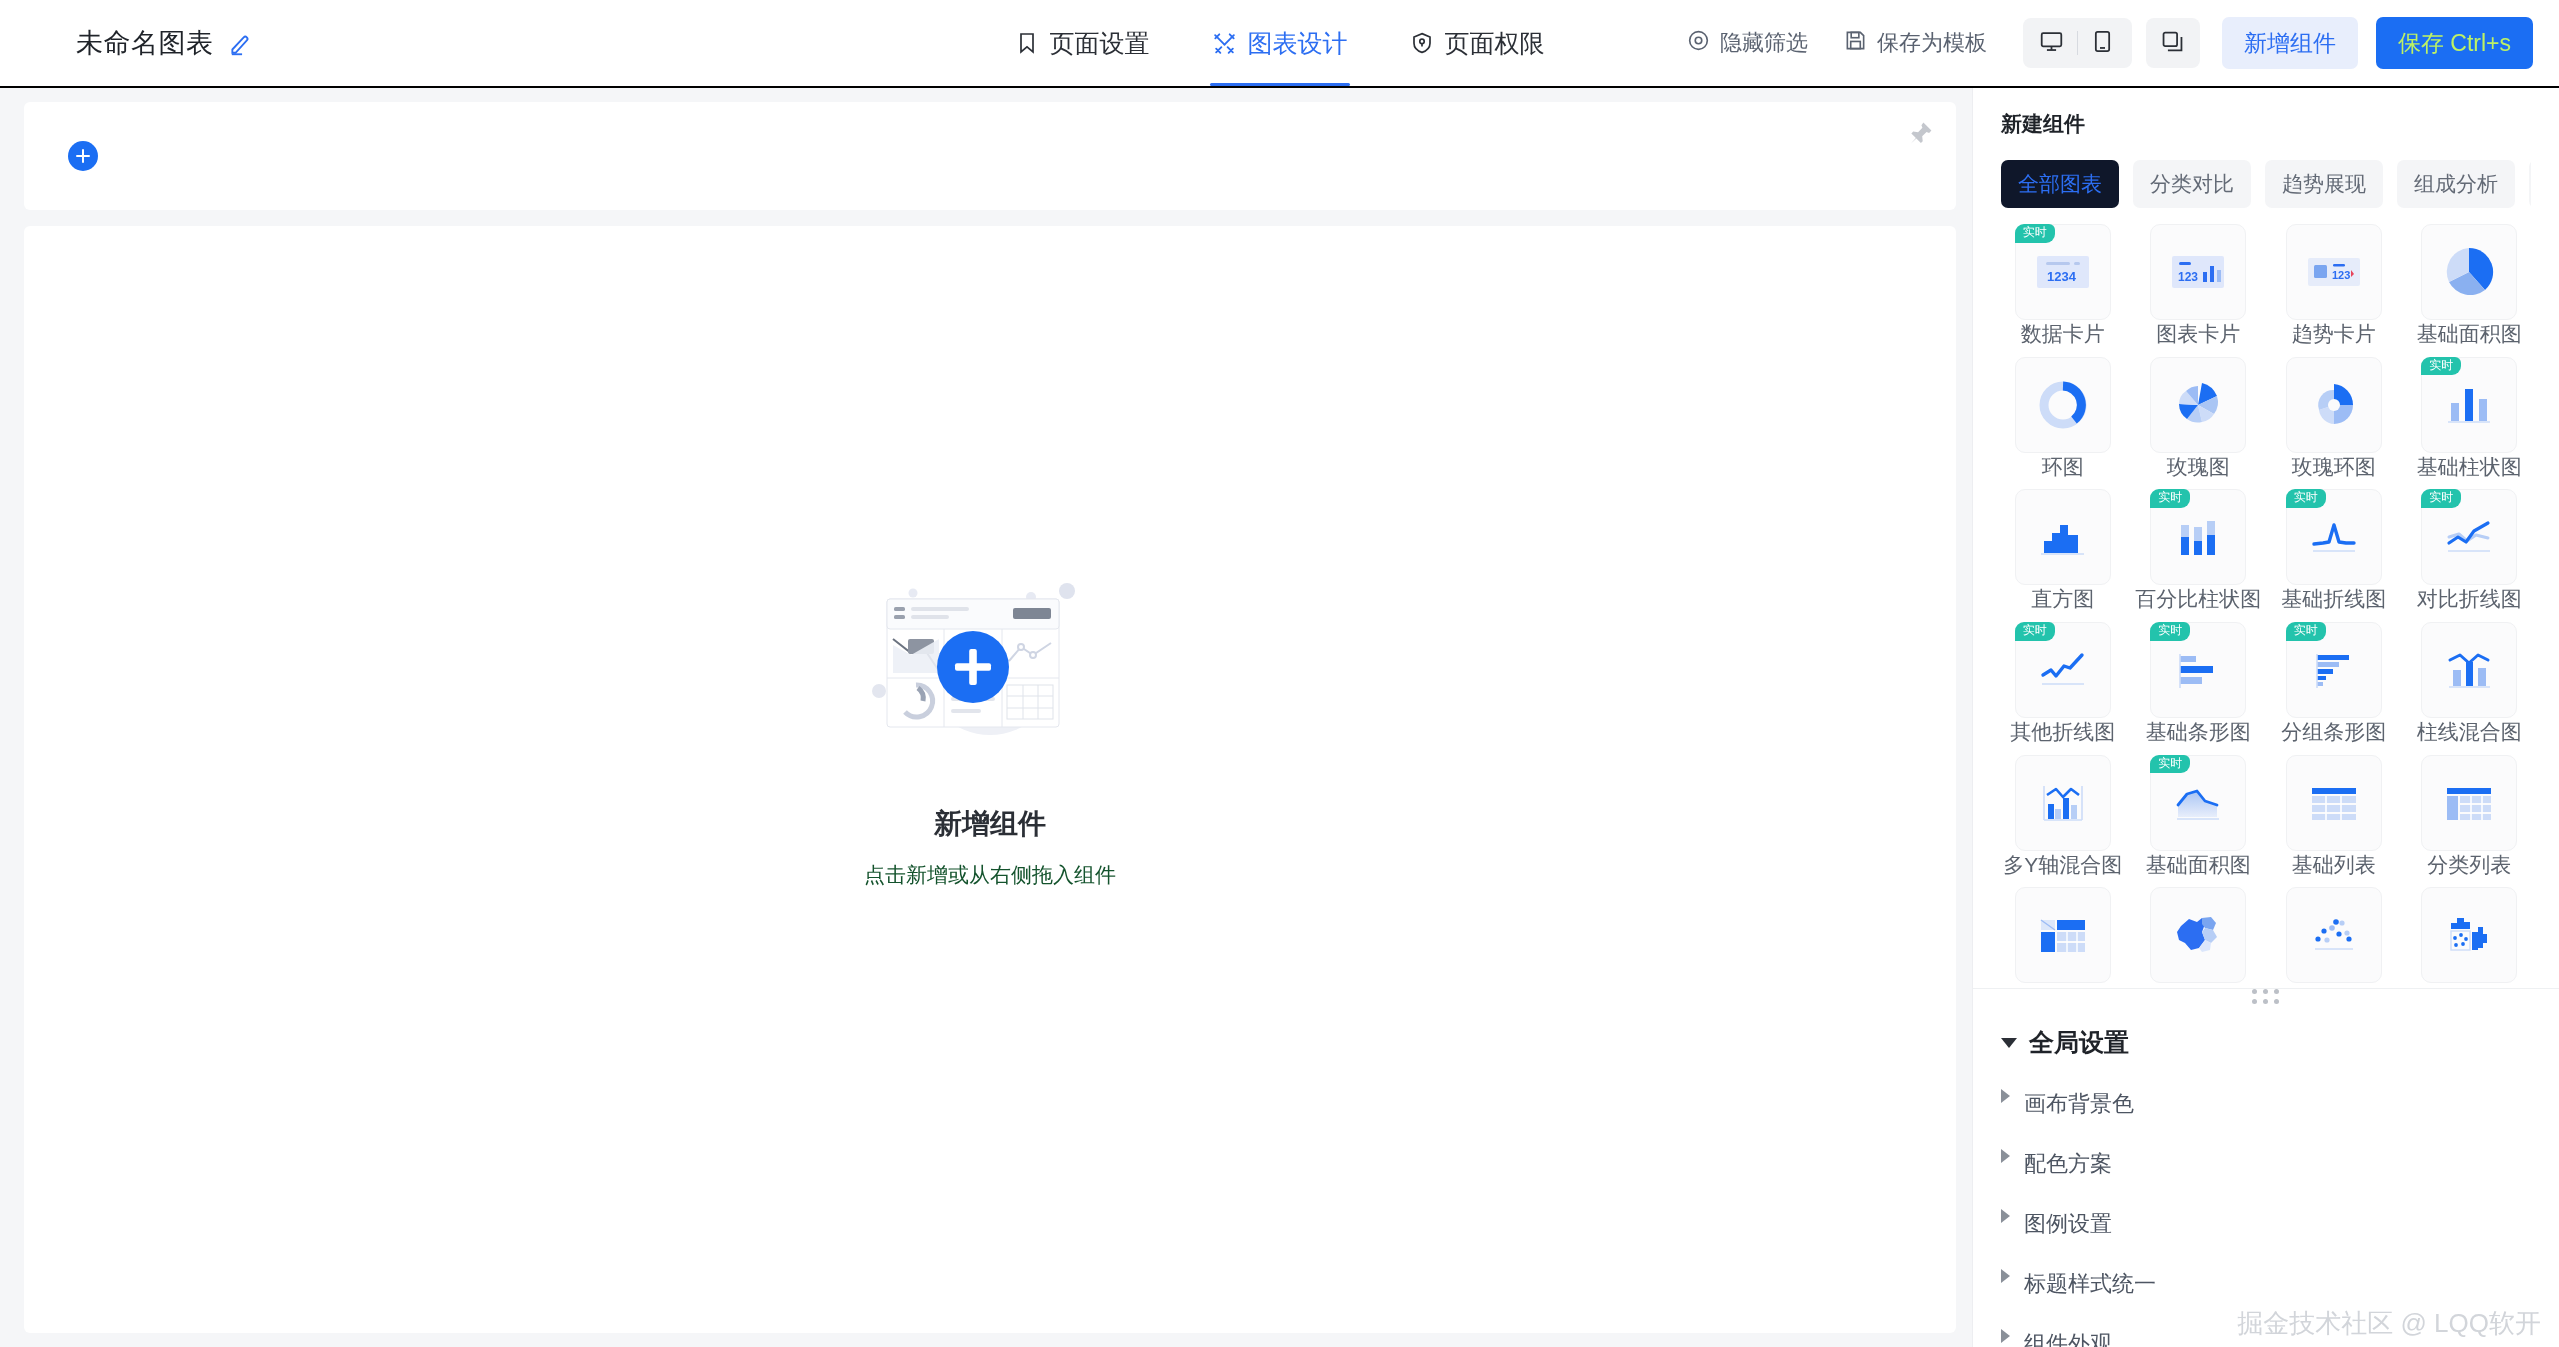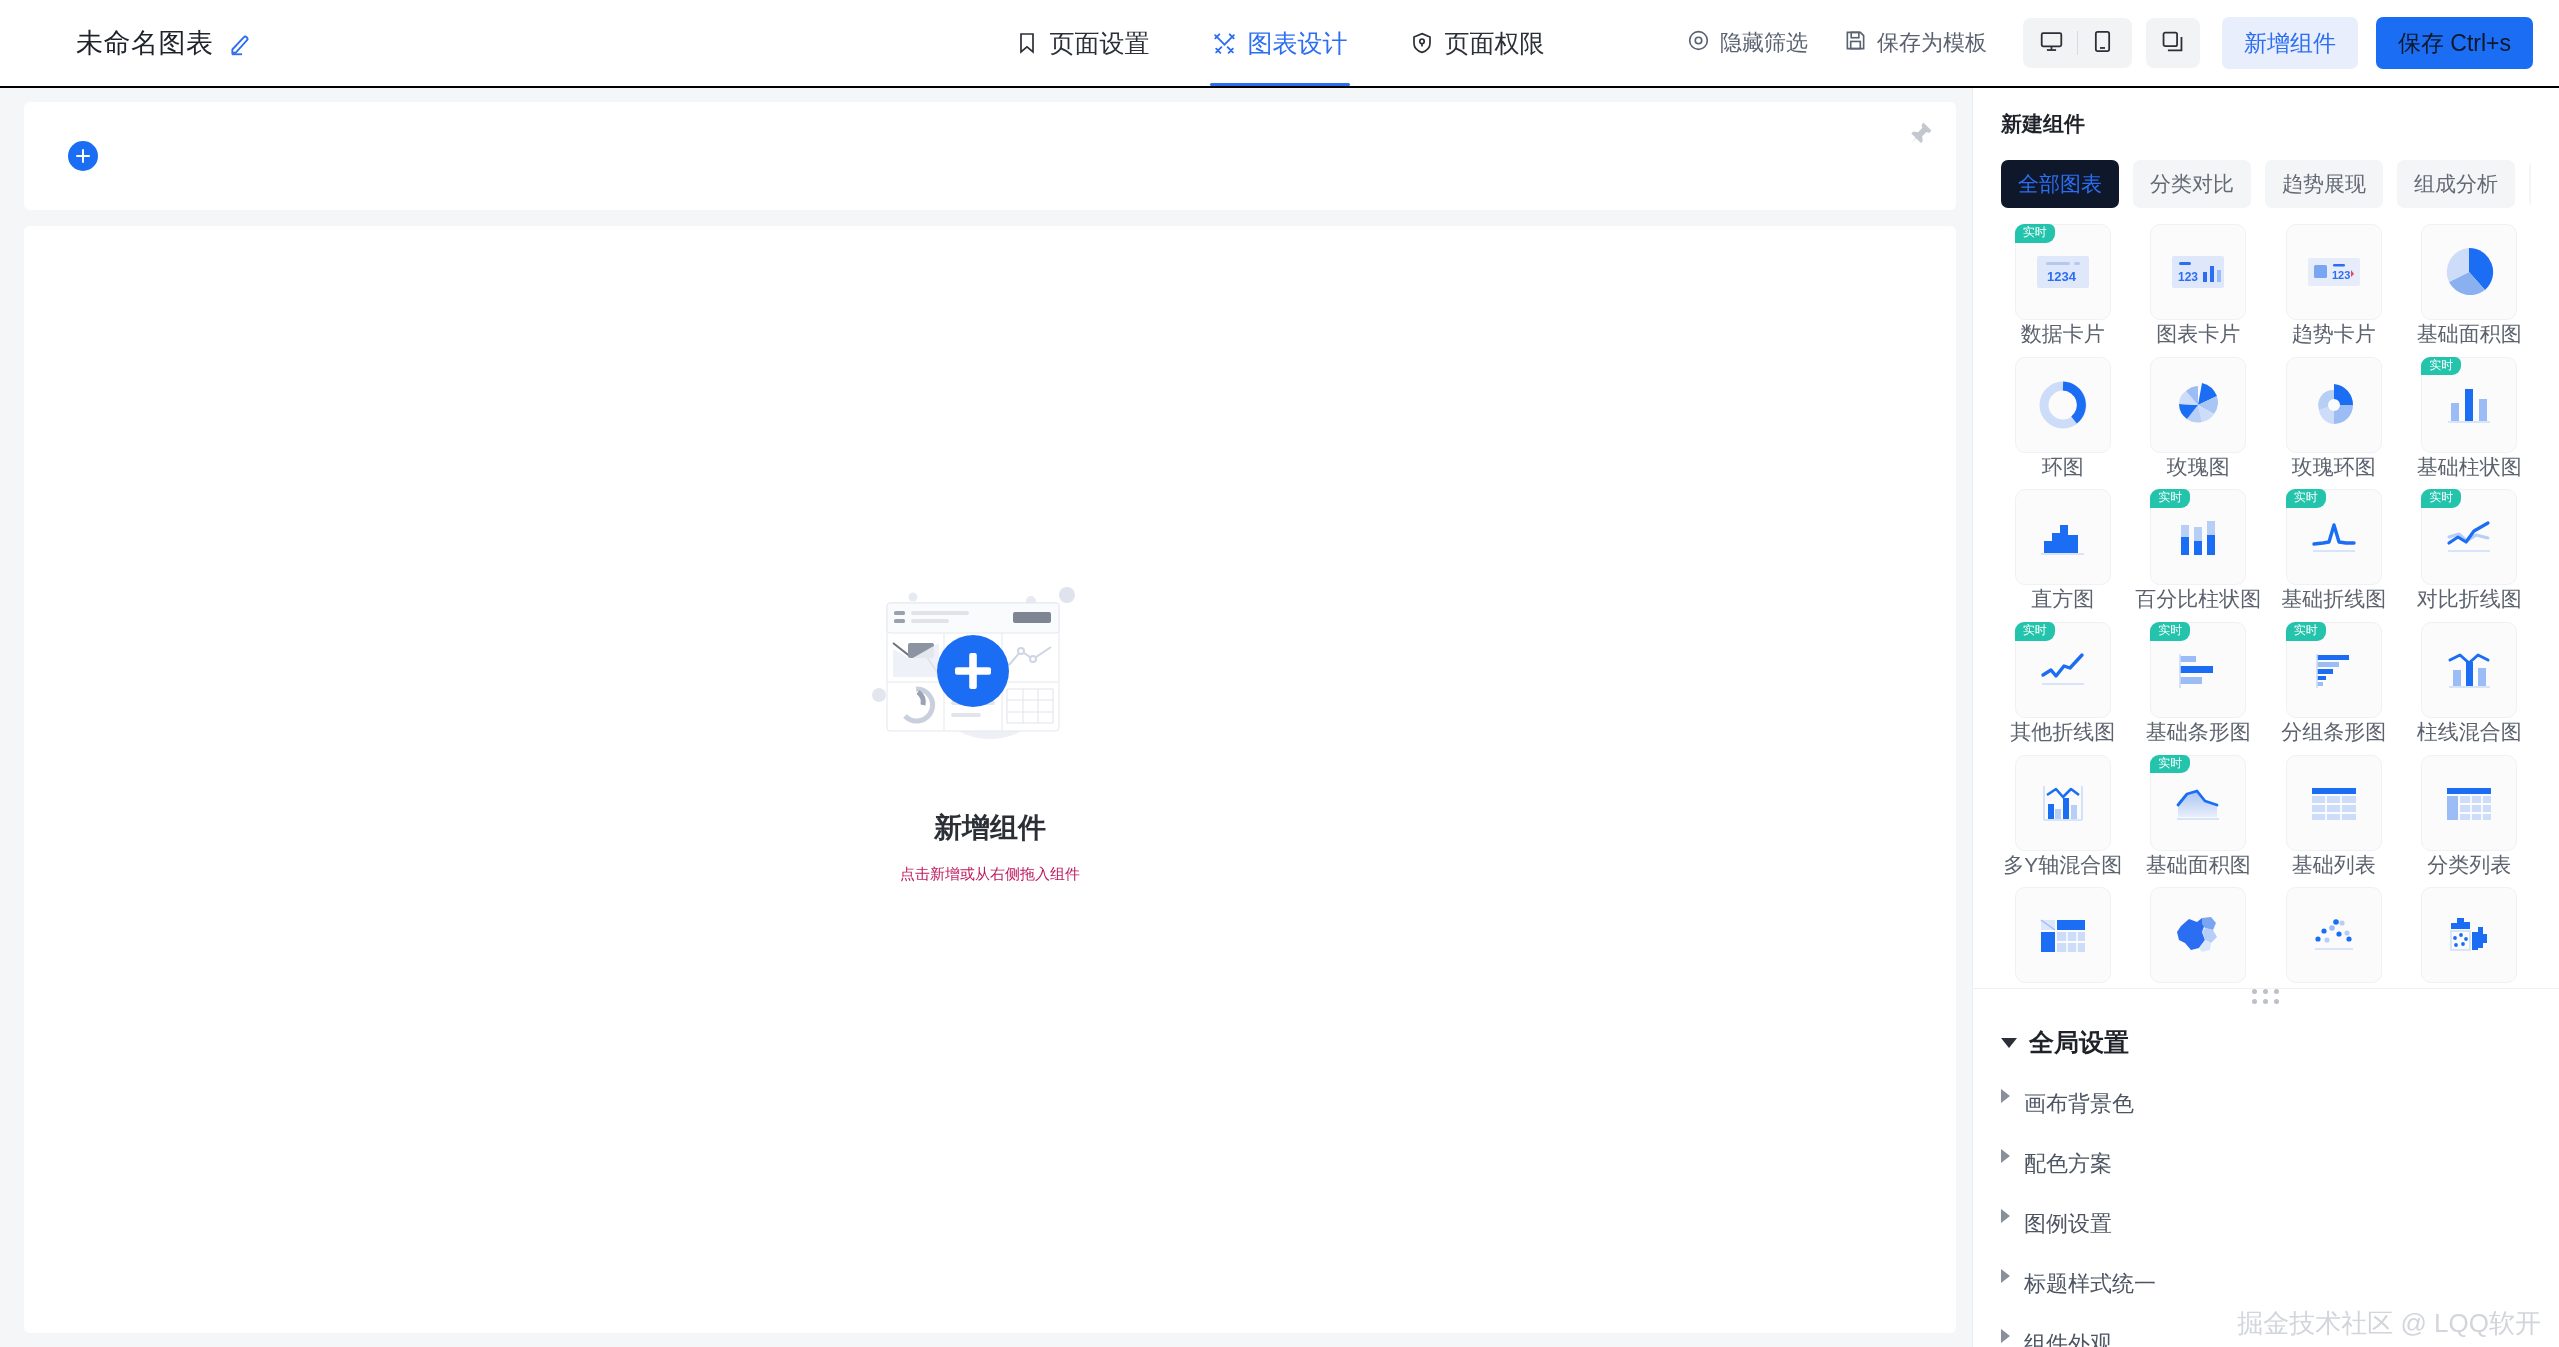--- a/index.html
+++ b/index.html
@@ -60,21 +60,21 @@
     width: 54px; height: 50px; background: #f2f3f5; border-radius: 8px;
     display: flex; align-items: center; justify-content: center; cursor: pointer;
     margin-right: 22px;
   }
   .btn {
     height: 52px; border-radius: 7px; font-size: 23px;
     display: flex; align-items: center; justify-content: center;
     cursor: pointer; padding: 0 22px; white-space: nowrap;
   }
   .btn-ghost { background: #e8eefc; color: #2c6ef2; margin-right: 18px; }
-  .btn-primary { background: #1b6ef3; color: #0f172a; }
+  .btn-primary { background: #1b6ef3; color: #bef264; }
 
   
   .body-wrap { display: flex; height: calc(1347px - 88px); }
   .canvas-col { flex: 1; padding: 14px 16px 0 24px; min-width: 0; }
 
   .filter-bar {
     position: relative;
     height: 108px; background: #fff; border-radius: 6px;
     margin-bottom: 16px;
   }
@@ -91,21 +91,21 @@
   .pin-icon { position: absolute; right: 22px; top: 18px; cursor: pointer; }
 
   .canvas-area {
     background: #fff; border-radius: 6px;
     height: calc(100% - 138px);
     display: flex; align-items: center; justify-content: center;
     position: relative;
   }
   .empty-state { display: flex; flex-direction: column; align-items: center; margin-top: -90px; }
   .empty-title { font-size: 28px; font-weight: bold; color: #2b2f36; margin-top: 34px; }
-  .empty-sub { font-size: 15px; color: #be185d; margin-top: 18px; }
+  .empty-sub { font-size: 21px; color: #14532d; margin-top: 18px; }
 
   
   .right-panel {
     width: 587px; background: #fff; display: flex; flex-direction: column;
     border-left: 1px solid #edeef1;
   }
   .panel-head { padding: 22px 28px 0 28px; }
   .panel-title { font-size: 21px; font-weight: bold; color: #1f2329; }
   .tabs { display: flex; gap: 14px; margin-top: 22px; overflow: hidden; }
   .tab {

